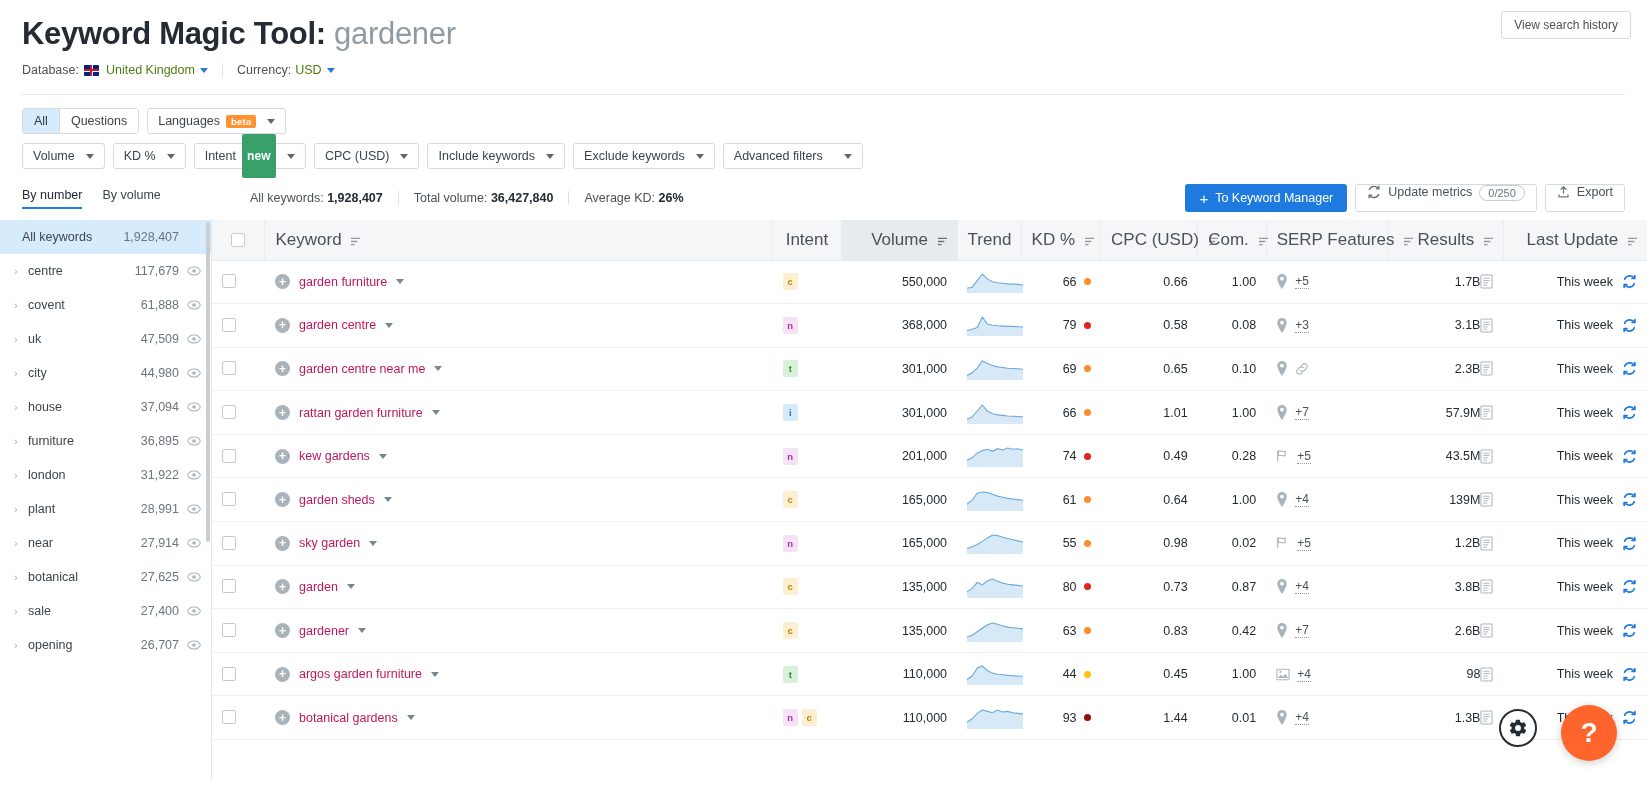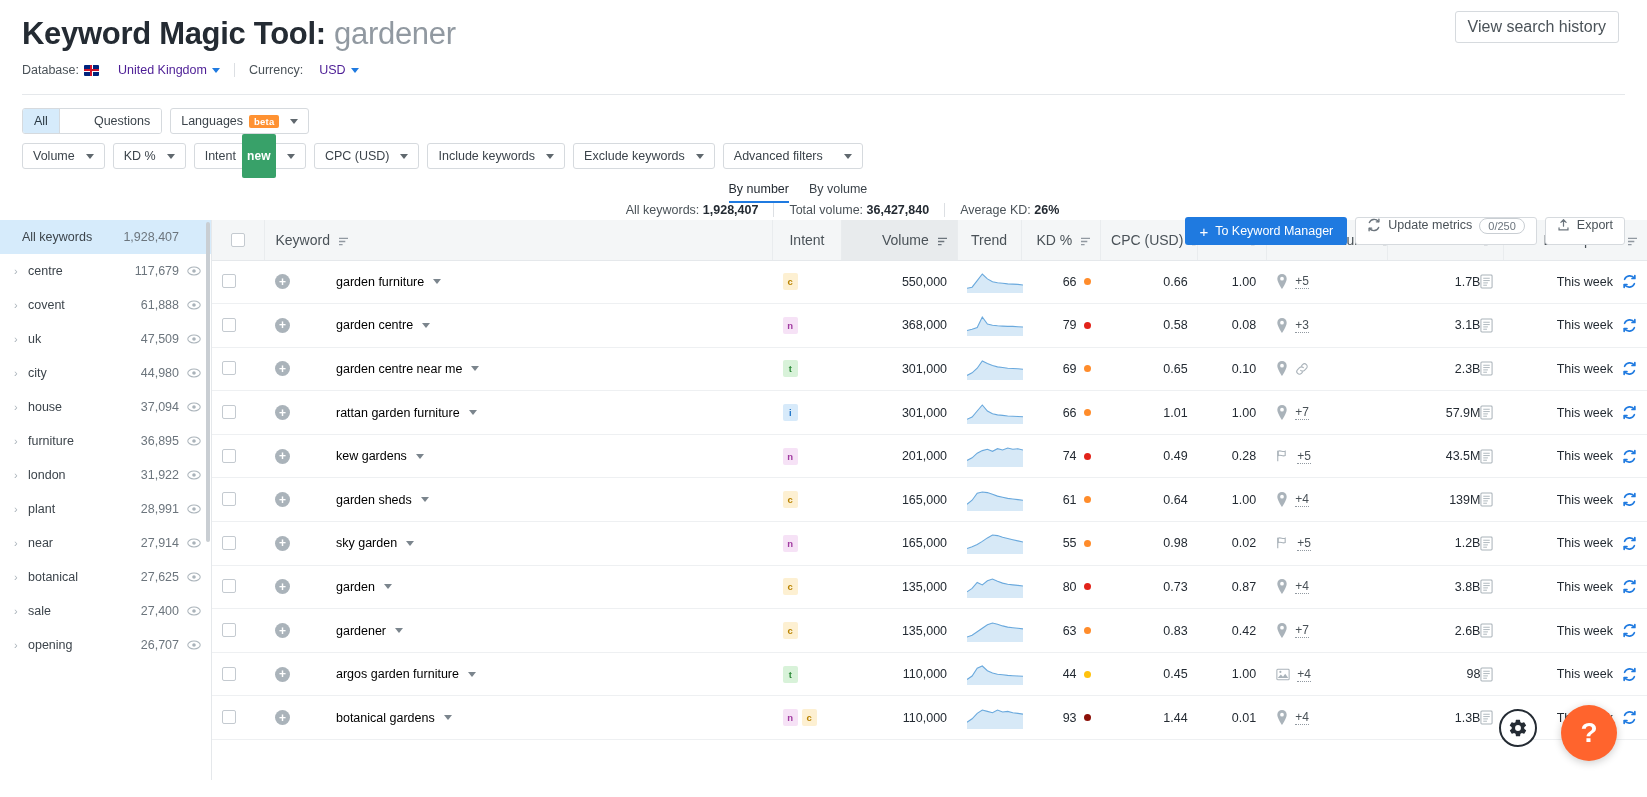--- a/index.html
+++ b/index.html
@@ -13,67 +13,67 @@
     overflow:hidden;
     position:relative;
   }
 
   
   .header { padding:14px 22px 0 22px; position:relative; }
   .page-title { font-size:31px; font-weight:bold; letter-spacing:-0.3px; line-height:40px; color:#242b33; margin:0; }
   .page-title .term { font-weight:normal; color:#9199a1; }
   .meta-row { margin-top:9px; font-size:12.5px; color:#6c757d; display:flex; align-items:center; gap:0; }
   .meta-label { color:#4a5258; }
-  .meta-link { color:#4c1d95; text-decoration:none; margin-left:16px; }
+  .meta-link { color:#4d7c0f; text-decoration:none; margin-left:4px; }
   .flag-uk {
     display:inline-block; width:15px; height:11px; vertical-align:-1px;
     margin:0 3px 0 5px; position:relative; overflow:hidden;
     background:#00247d; border-radius:1px;
   }
   .flag-uk::before {
     content:""; position:absolute; left:0; top:4px; width:15px; height:3px; background:#fff;
   }
   .flag-uk::after {
     content:""; position:absolute; left:6px; top:0; width:3px; height:11px; background:#fff;
   }
   .flag-cross { position:absolute; left:0; top:4.5px; width:15px; height:2px; background:#cf142b; z-index:2;}
   .flag-cross2 { position:absolute; left:6.5px; top:0; width:2px; height:11px; background:#cf142b; z-index:2;}
   .caret { display:inline-block; width:0;height:0; border-left:4px solid transparent; border-right:4px solid transparent; border-top:5px solid #1f7ae0; margin-left:5px; vertical-align:2px;}
   .caret-dark { border-top-color:#60686e; }
   .meta-divider { width:1px; height:14px; background:#dcdfe3; margin:0 14px; }
 
   .view-history-btn {
-    position:absolute; right:28px; top:11px;
+    position:absolute; right:16px; top:11px;
     border:1px solid #d6dade; background:#fff; color:#4a5258;
-    font-size:16px; padding:6px 12px; border-radius:3px; cursor:pointer;
+    font-size:12px; padding:6px 12px; border-radius:3px; cursor:pointer;
     font-family:"Liberation Sans", sans-serif;
   }
 
   .hr-full { height:1px; background:#e5e8eb; margin-top:17px; }
 
   
   .filters { padding:13px 22px 0 22px; }
   .filter-row { display:flex; align-items:center; gap:8px; margin-bottom:9px; }
   .seg { display:flex; border:1px solid #d6dade; border-radius:3px; overflow:hidden; height:26px; }
   .seg-item {
     padding:0 11px; height:24px; line-height:24px; font-size:12.5px; color:#3c444b;
     background:#fff; border-right:1px solid #d6dade; cursor:pointer; white-space:nowrap;
   }
-  .seg-item:last-child { border-right:none;margin-left:23px; }
+  .seg-item:last-child { border-right:none; }
   .seg-item.active { background:#d6ebfb; color:#2b3943; }
   .pill {
     display:flex; align-items:center; gap:6px; height:26px; padding:0 10px;
     border:1px solid #d6dade; border-radius:3px; background:#fff;
     font-size:12.5px; color:#3c444b; cursor:pointer; white-space:nowrap;
   }
   .badge-beta { background:#ff9232; color:#fff; font-size:9.5px; font-weight:bold; padding:1px 5px; border-radius:2px; letter-spacing:.2px;}
   .badge-new { background:#38a169; color:#fff; font-size:12px; font-weight:bold; padding:15px 5px; border-radius:2px; letter-spacing:.2px;}
 
   
-  .stats-row { display:flex; align-items:center; padding:4px 22px 0 22px; height:36px; position:relative;flex-direction:column;}
+  .stats-row { display:flex; align-items:center; padding:4px 22px 0 22px; height:36px; position:relative;}
   .tabs-left { display:flex; gap:20px; width:190px; }
   .tab-sm { font-size:12.5px; color:#3c444b; cursor:pointer; padding-bottom:5px; }
   .tab-sm.active { color:#242b33; border-bottom:2px solid #1f7ae0; }
   .stats-mid { display:flex; align-items:center; gap:0; font-size:12.5px; color:#4a5258; margin-left:38px;}
   .stat { white-space:nowrap; }
   .stat b { color:#242b33; font-weight:bold; }
   .stat-div { width:1px; height:14px; background:#dcdfe3; margin:0 15px; }
   .actions-right { margin-left:auto; display:flex; align-items:center; gap:8px; }
   .btn-primary {
     background:#1f7ae0; color:#fff; border:none; border-radius:3px;
@@ -103,21 +103,21 @@
   .eye { width:14px; flex:none; color:#aab3ba; display:flex; align-items:center;}
   .side-scroll {
     position:absolute; right:1px; top:2px; width:4px; height:320px;
     background:#c9ced3; border-radius:2px;
   }
 
   
   .table-wrap { flex:1; overflow:hidden; }
   table.kw { width:100%; border-collapse:collapse; table-layout:fixed; }
   table.kw th {
-    background:#f4f6f7; height:40px; font-size:14px; font-weight:normal; color:#4a5258;
+    background:#f4f6f7; height:40px; font-size:17px; font-weight:normal; color:#4a5258;
     border-bottom:1px solid #e5e8eb; border-left:1px solid #e9ecee; padding:0 10px; white-space:nowrap;
   }
   table.kw th.hl { background:#e8ebed; }
   table.kw th.nob { border-left:none; }
   table.kw td {
     height:43.6px; border-bottom:1px solid #eef0f2; font-size:12.5px; color:#242b33;
     padding:0 10px; white-space:nowrap; vertical-align:middle;
   }
   .th-sort { display:inline-block; margin-left:5px; vertical-align:-1px; }
   .th-r { text-align:right; }
@@ -126,21 +126,21 @@
   .chk {
     width:14px; height:14px; border:1px solid #c4cad0; border-radius:2px; background:#fff;
     display:inline-block; cursor:pointer; vertical-align:-2px;
   }
   .kw-cell { display:flex; align-items:center; gap:9px; }
   .plus-circle {
     width:15px;height:15px;border-radius:50%;background:#aab3ba;color:#fff;
     font-size:12px;line-height:14px;text-align:center;flex:none;cursor:pointer;font-weight:bold;
     display:flex;align-items:center;justify-content:center;
   }
-  .kw-link { color:#000000; text-decoration:none; cursor:pointer;margin-left:37px; }
+  .kw-link { color:#be185d; text-decoration:none; cursor:pointer; }
   .kw-caret { width:0;height:0;border-left:4px solid transparent;border-right:4px solid transparent;border-top:5px solid #7b858d; cursor:pointer; flex:none;}
 
   .intent-badges { display:flex; gap:4px; justify-content:flex-start; }
   .ibadge {
     width:15px; height:17px; border-radius:2px; font-size:9.5px; font-weight:bold;
     display:flex; align-items:center; justify-content:center; text-transform:lowercase;
   }
   .ibadge.C { background:#fdf0d2; color:#b98300; }
   .ibadge.N { background:#f6e2f6; color:#a13ba1; }
   .ibadge.T { background:#d8f2d9; color:#2e8b3a; }

